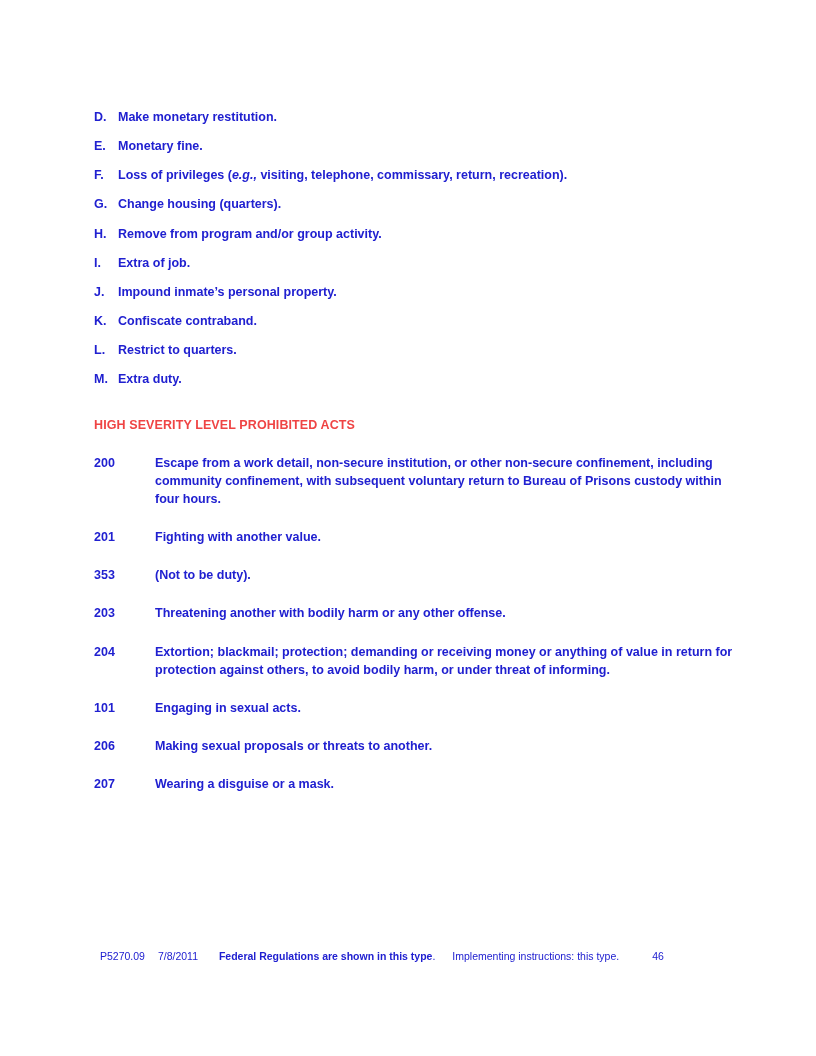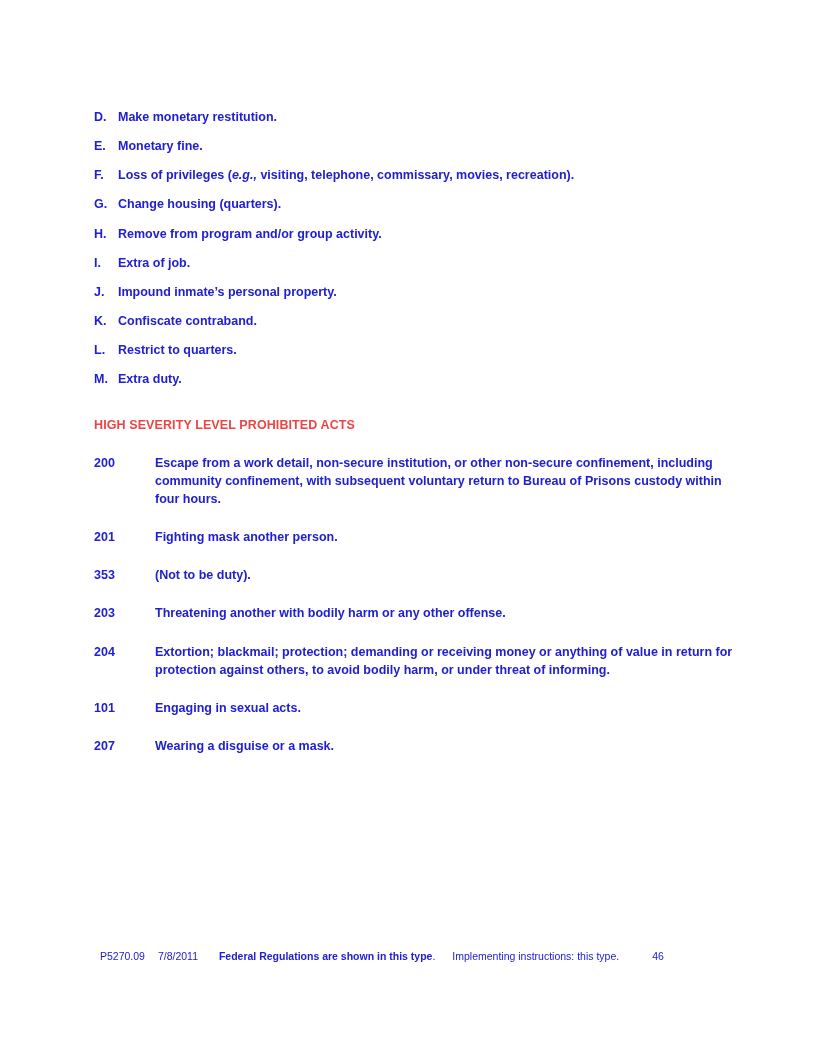--- a/index.html
+++ b/index.html
@@ -115,21 +115,21 @@
       <span class="text">Make monetary restitution.</span>
     </div>
 
     <div class="lettered-item">
       <span class="marker">E.</span>
       <span class="text">Monetary fine.</span>
     </div>
 
     <div class="lettered-item">
       <span class="marker">F.</span>
-      <span class="text"><span>Loss of privileges (</span><i>e.g.,</i><span> visiting, telephone, commissary, movies, recreation).</span></span>
+      <span class="text"><span>Loss of privileges (</span><i>e.g.,</i><span> visiting, telephone, commissary, return, recreation).</span></span>
     </div>
 
     <div class="lettered-item">
       <span class="marker">G.</span>
       <span class="text">Change housing (quarters).</span>
     </div>
 
     <div class="lettered-item">
       <span class="marker">H.</span>
       <span class="text">Remove from program and/or group activity.</span>
@@ -162,21 +162,21 @@
 
     <div class="section-heading">HIGH SEVERITY LEVEL PROHIBITED ACTS</div>
 
     <div class="code-item">
       <span class="code">200</span>
       <span class="desc">Escape from a work detail, non-secure institution, or other non-secure confinement, including community confinement, with subsequent voluntary return to Bureau of Prisons custody within four hours.</span>
     </div>
 
     <div class="code-item">
       <span class="code">201</span>
-      <span class="desc">Fighting mask another person.</span>
+      <span class="desc">Fighting with another value.</span>
     </div>
 
     <div class="code-item">
       <span class="code">353</span>
       <span class="desc">(Not to be duty).</span>
     </div>
 
     <div class="code-item">
       <span class="code">203</span>
       <span class="desc">Threatening another with bodily harm or any other offense.</span>
@@ -185,20 +185,24 @@
     <div class="code-item">
       <span class="code">204</span>
       <span class="desc">Extortion; blackmail; protection; demanding or receiving money or anything of value in return for protection against others, to avoid bodily harm, or under threat of informing.</span>
     </div>
 
     <div class="code-item">
       <span class="code">101</span>
       <span class="desc">Engaging in sexual acts.</span>
     </div>
 
+    <div class="code-item">
+      <span class="code">206</span>
+      <span class="desc">Making sexual proposals or threats to another.</span>
+    </div>
 
     <div class="code-item">
       <span class="code">207</span>
       <span class="desc">Wearing a disguise or a mask.</span>
     </div>
 
   </div>
 
   <div class="footer">
     <span class="f-id">P5270.09</span>

